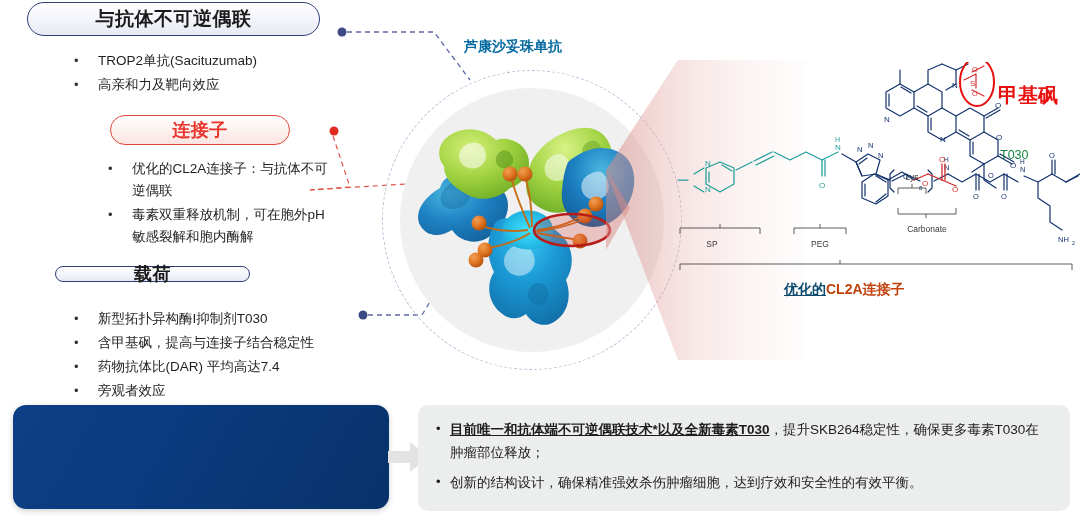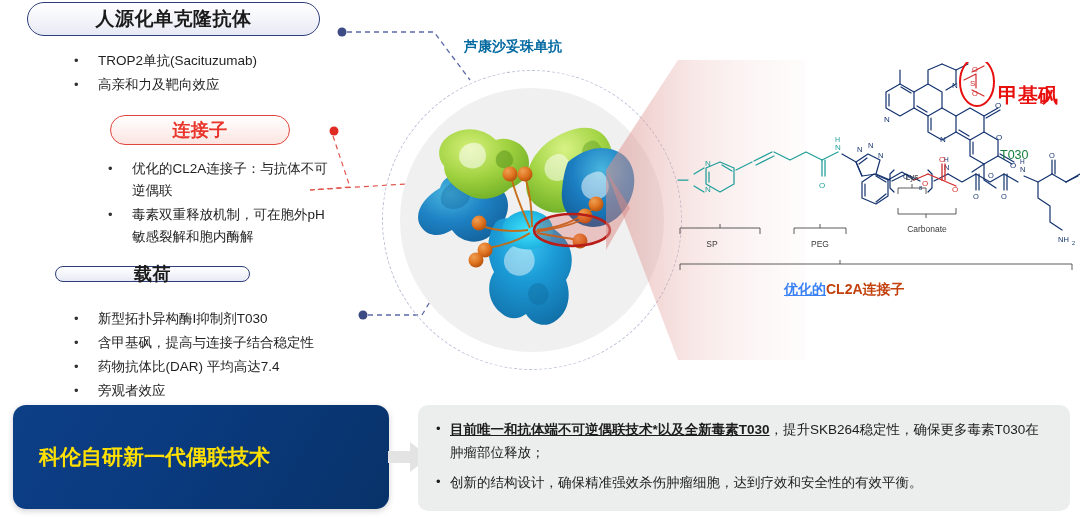--- a/index.html
+++ b/index.html
@@ -128,21 +128,21 @@
     left: 1000px; top: 148px;
     font-size: 12.5px; color: #15803d;
     white-space: nowrap;
   }
   #label-cl2a {
     position: absolute;
     left: 784px; top: 281px;
     font-size: 14px; font-weight: bold;
     white-space: nowrap;
   }
-  #label-cl2a .hl { color: #3b82f6; text-decoration: underline; }
+  #label-cl2a .hl { color: #0c4a6e; text-decoration: underline; }
   #label-cl2a .rest { color: #c2410c; }
   #footnote-peg {
     position: absolute;
     left: 726px; top: 341px;
     font-size: 11.5px; color: #3a3a3a;
     white-space: nowrap;
   }
 
   
   #strategy-box {
@@ -196,21 +196,21 @@
   }
   #conclusion-box .txt { flex: 1 1 auto; }
   #conclusion-box .strong { font-weight: bold; text-decoration: underline; }
 </style>
 </head>
 <body>
 
 <div id="slide">
 
   <div class="pill pill-blue" id="tab-antibody">
-    <span>人源化单克隆抗体</span>
+    <span>与抗体不可逆偶联</span>
   </div>
 
   <div class="bullets" id="bullets-antibody">
     <div class="row">
       <span class="dot">•</span>
       <span class="txt">TROP2单抗(Sacituzumab)</span>
     </div>
     <div class="row">
       <span class="dot">•</span>
       <span class="txt">高亲和力及靶向效应</span>
@@ -568,21 +568,20 @@
 
   <div id="label-methylsulfone">甲基砜</div>
   <div id="label-t030">T030</div>
 
   <div id="label-cl2a">
     <span class="hl">优化的</span><span class="rest">CL2A连接子</span>
   </div>
 
 
   <div id="strategy-box">
-    <div class="line">科伦自研新一代偶联技术</div>
   </div>
 
   <svg id="flow-arrow" width="42" height="34" viewBox="0 0 42 34">
     <path d="M0,11 L22,11 L22,2 L41,17 L22,32 L22,23 L0,23 Z" fill="#e3e3e3"></path>
   </svg>
 
   <div id="conclusion-box">
     <div class="row">
       <span class="dot">•</span>
       <span class="txt"><span class="strong">目前唯一和抗体端不可逆偶联技术*以及全新毒素T030</span><span>，提升SKB264稳定性，确保更多毒素T030在肿瘤部位释放；</span></span>

